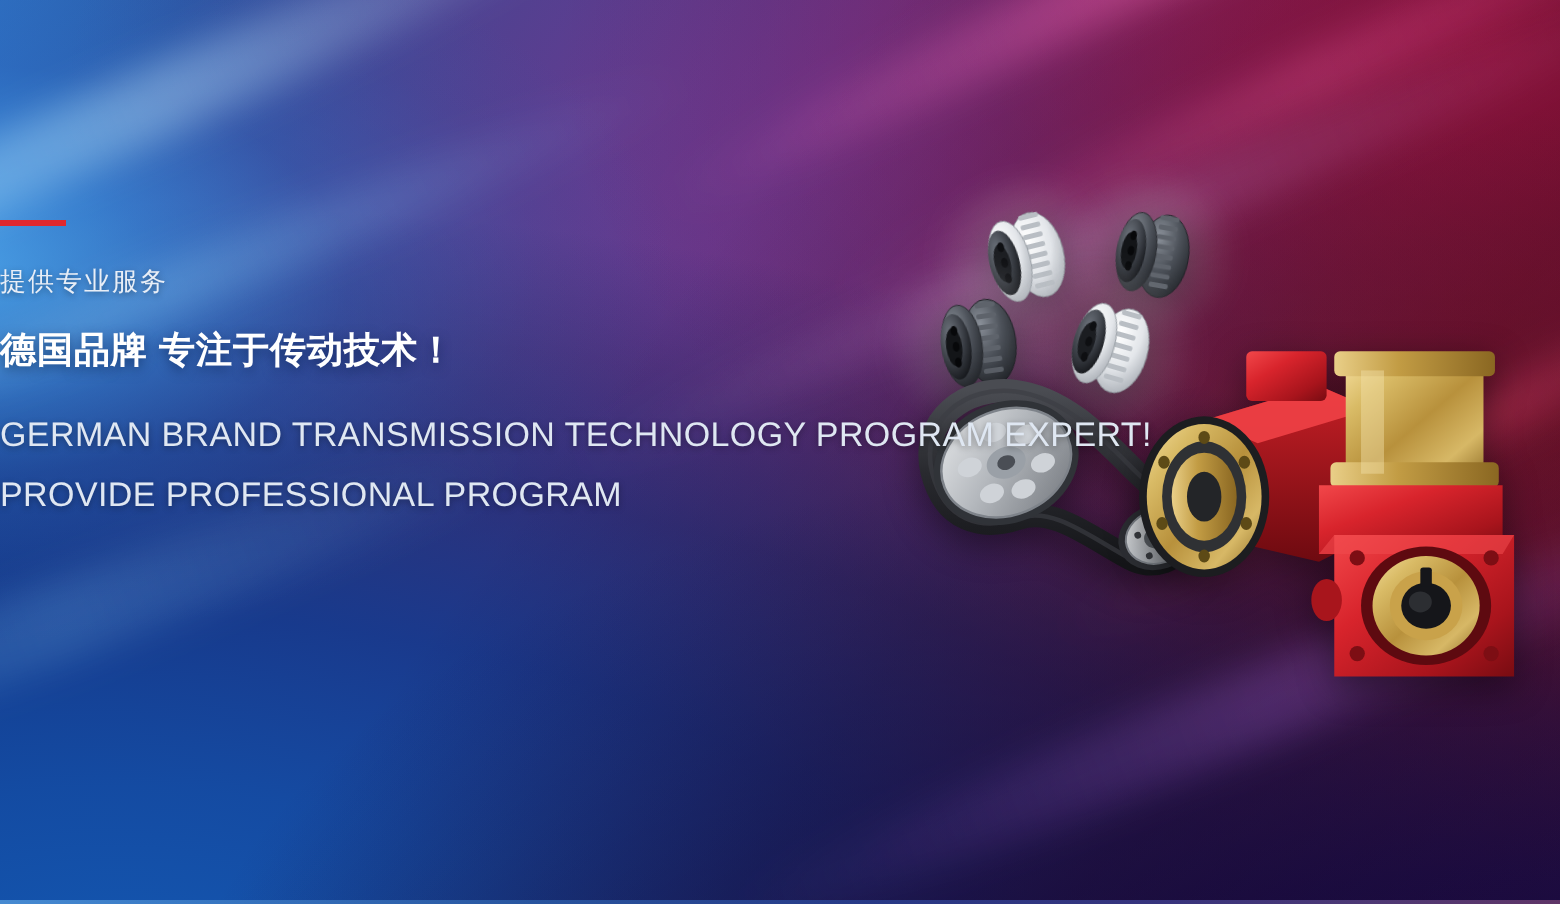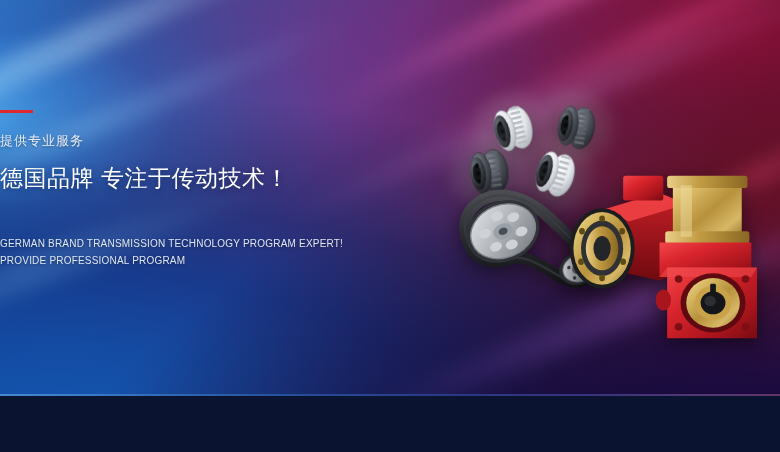--- a/index.html
+++ b/index.html
@@ -1,18 +1,18 @@
 <!DOCTYPE html>
 <html><head>
 <meta charset="utf-8">
 <style>
   html,body{margin:0;padding:0;background:#0a1430;}
   #banner{
     position:relative;
-    width:780px;height:396px;
+    width:780px;height:452px;
     overflow:hidden;
     font-family:"Liberation Sans","DejaVu Sans",sans-serif;
     background:#1e3a78;
   }
 
   
   .bg{position:absolute;inset:0;}
 
   .bg-base{
     background:
@@ -129,27 +129,27 @@
   
   .copy{position:absolute;left:0;top:110px;width:420px;}
   .accent-rule{
     width:33px;height:3px;background:#e0282e;margin:0 0 21px 0;
   }
   .eyebrow{
     color:#e8eef7;font-size:13px;letter-spacing:1px;line-height:1;
     margin:0 0 18px 0;text-shadow:0 1px 3px rgba(0,0,0,.35);
   }
   .headline{
-    color:#ffffff;font-size:23px;font-weight:normal;line-height:1.16;
-    letter-spacing:.5px;margin:0 0 43px 0;
+    color:#ffffff;font-size:18px;font-weight:bold;line-height:1.16;
+    letter-spacing:.5px;margin:0 0 17px 0;
     text-shadow:0 2px 6px rgba(0,20,60,.5);
     white-space:nowrap;
   }
   .sub{
-    color:#dfe7f2;font-size:10px;line-height:1.78;letter-spacing:.2px;
+    color:#dfe7f2;font-size:17px;line-height:1.78;letter-spacing:.2px;
     margin:0;text-shadow:0 1px 3px rgba(0,0,0,.35);
   }
   .sub div{white-space:nowrap;}
 
   
   .art{position:absolute;inset:0;}
 
   
   .pulley{position:absolute;}
   .pulley .halo{

